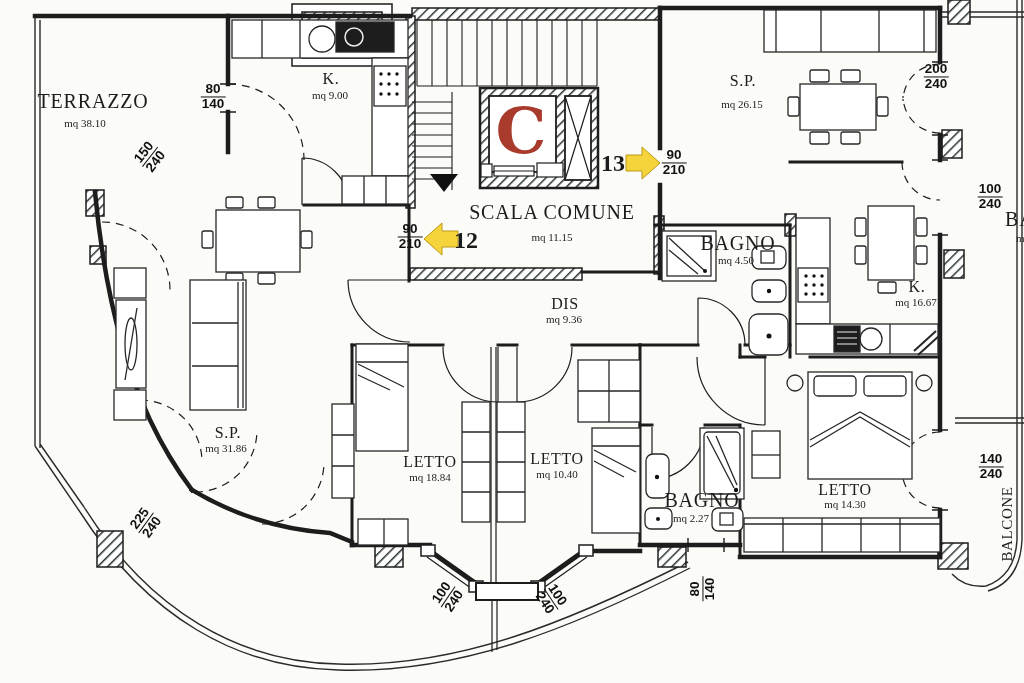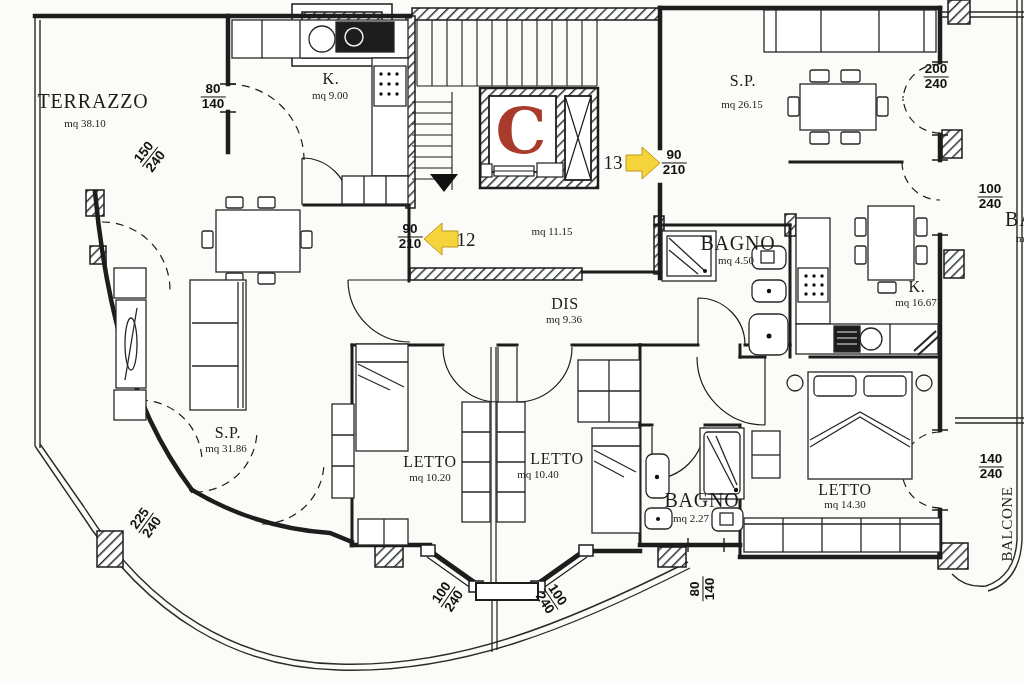--- a/index.html
+++ b/index.html
@@ -4,21 +4,21 @@
 <style>
   html,body{margin:0;padding:0;background:#ddd;}
   #canvas{position:relative;width:1024px;height:683px;background:#fbfbf8;overflow:hidden;
           font-family:"Liberation Serif",serif;color:#1c1c1c;}
   #canvas svg{position:absolute;left:0;top:0;}
   .lbl{position:absolute;transform:translate(-50%,-50%);white-space:nowrap;
        font-family:"Liberation Serif",serif;color:#1c1c1c;}
   .room{font-size:16px;letter-spacing:.6px;}
   .room-lg{font-size:20px;letter-spacing:.8px;}
   .area{font-size:11px;}
-  .bignum{font-size:19px;}
+  .bignum{font-size:24px;font-weight:bold;}
   .unit-c{font-size:64px;font-weight:bold;color:#a83b2c;font-family:"DejaVu Serif",serif;line-height:1;}
   .edge{position:absolute;white-space:nowrap;font-family:"Liberation Serif",serif;}
   .frac{position:absolute;transform:translate(-50%,-50%);text-align:center;line-height:1.04;
         font-family:"Liberation Sans",sans-serif;font-weight:bold;font-size:13.5px;color:#111;}
   .frac .den{display:block;border-top:1.6px solid #111;padding:0 1px;}
   .frac .num{display:block;padding:0 1px;}
 </style>
 </head>
 <body>
 
@@ -293,42 +293,43 @@
 </svg>
 
 <div class="lbl unit-c" style="left:521px;top:131px">C</div>
 
 <div class="lbl room-lg" style="left:93px;top:101px">TERRAZZO</div>
 <div class="lbl area" style="left:85px;top:123px">mq 38.10</div>
 
 <div class="lbl room" style="left:331px;top:79px">K.</div>
 <div class="lbl area" style="left:330px;top:95px">mq 9.00</div>
 
-<div class="lbl area" style="left:552px;top:231px">mq 11.15</div>
+<div class="lbl room-lg" style="left:552px;top:212px">SCALA COMUNE</div>
+<div class="lbl area" style="left:552px;top:237px">mq 11.15</div>
 
 <div class="lbl room" style="left:743px;top:81px">S.P.</div>
 <div class="lbl area" style="left:742px;top:104px">mq 26.15</div>
 
 <div class="lbl room-lg" style="left:738px;top:243px">BAGNO</div>
 <div class="lbl area" style="left:736px;top:260px">mq 4.50</div>
 
 <div class="lbl room" style="left:917px;top:287px">K.</div>
 <div class="lbl area" style="left:916px;top:302px">mq 16.67</div>
 
 <div class="lbl room" style="left:565px;top:304px">DIS</div>
 <div class="lbl area" style="left:564px;top:319px">mq 9.36</div>
 
 <div class="lbl room" style="left:228px;top:433px">S.P.</div>
 <div class="lbl area" style="left:226px;top:448px">mq 31.86</div>
 
 <div class="lbl room" style="left:430px;top:462px">LETTO</div>
-<div class="lbl area" style="left:430px;top:477px">mq 10.20</div>
+<div class="lbl area" style="left:430px;top:477px">mq 18.84</div>
 
 <div class="lbl room" style="left:557px;top:459px">LETTO</div>
-<div class="lbl area" style="left:538px;top:474px">mq 10.40</div>
+<div class="lbl area" style="left:557px;top:474px">mq 10.40</div>
 
 <div class="lbl room-lg" style="left:702px;top:500px">BAGNO</div>
 <div class="lbl area" style="left:691px;top:518px">mq 2.27</div>
 
 <div class="lbl room" style="left:845px;top:490px">LETTO</div>
 <div class="lbl area" style="left:845px;top:504px">mq 14.30</div>
 
 <div class="lbl room" style="left:1007px;top:524px;transform:translate(-50%,-50%) rotate(-90deg);font-size:15px">BALCONE</div>
 
 <div class="edge room-lg" style="left:1005px;top:208px">BA</div>

